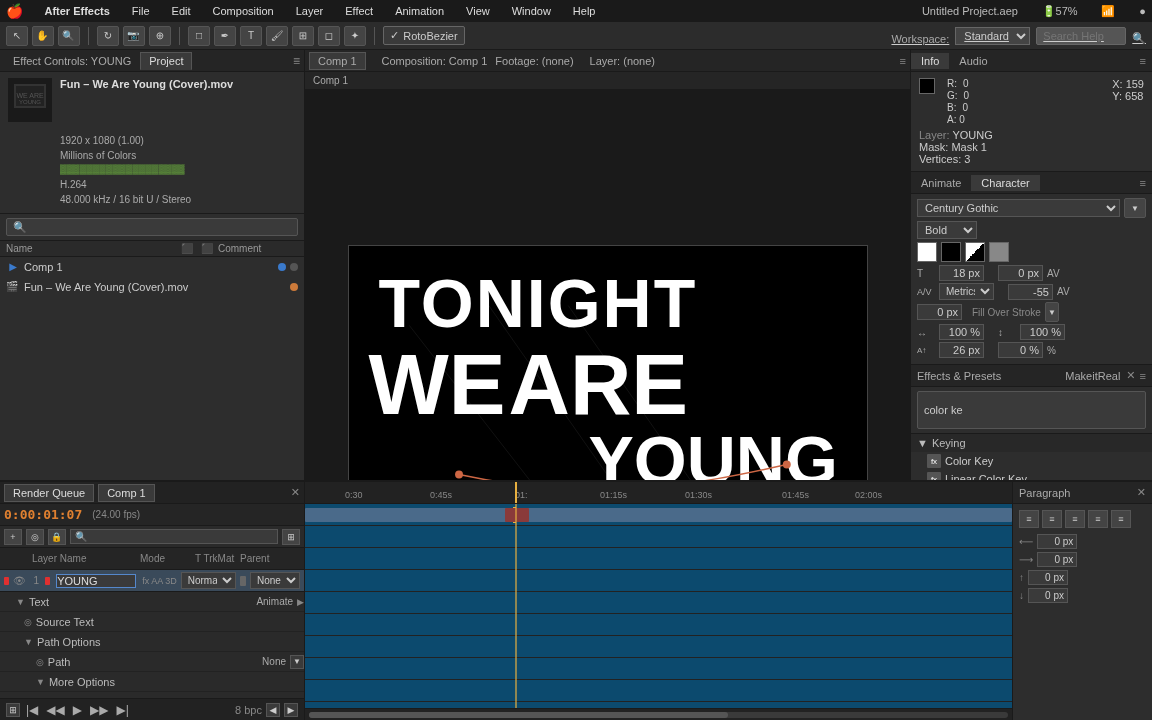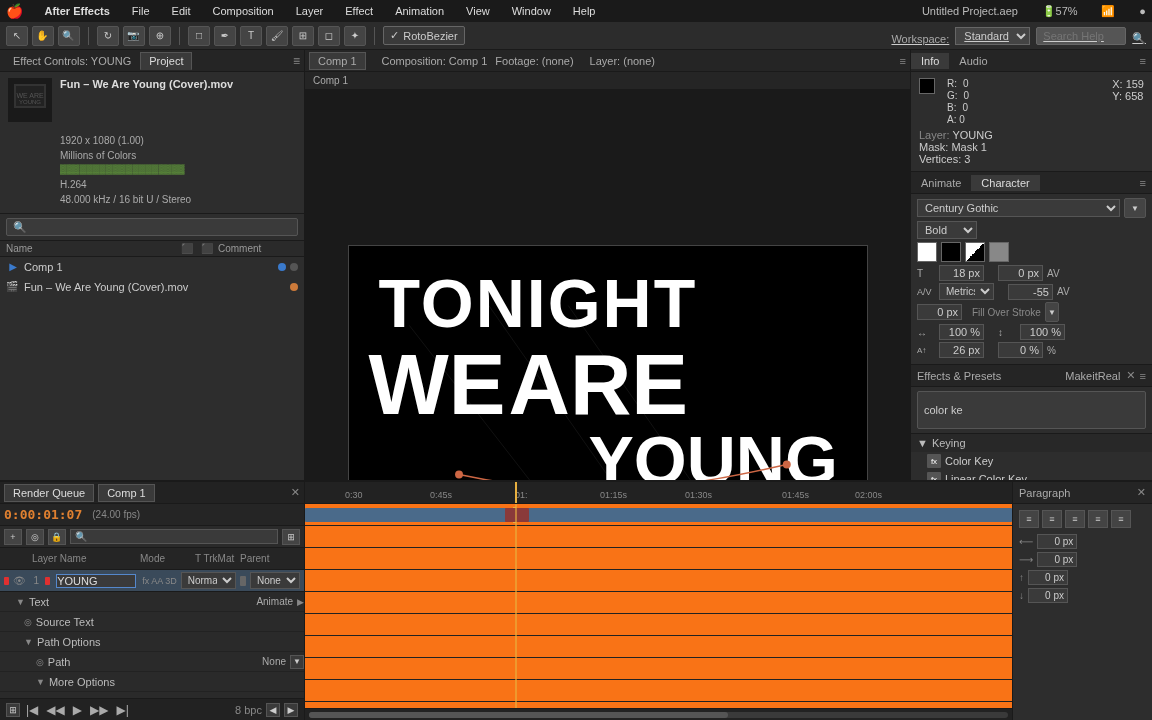--- a/index.html
+++ b/index.html
@@ -588,21 +588,21 @@
     }
 
     
     .bottom-section {
       position: absolute;
       bottom: 0;
       left: 0;
       right: 0;
       height: 240px;
       display: flex;
-      background: #f97316;
+      background: #0c4a6e;
       border-top: 2px solid #1a1a1a;
     }
 
     
     .timeline-left {
       width: 305px;
       background: #2a2a2a;
       display: flex;
       flex-direction: column;
       border-right: 1px solid #1a1a1a;

